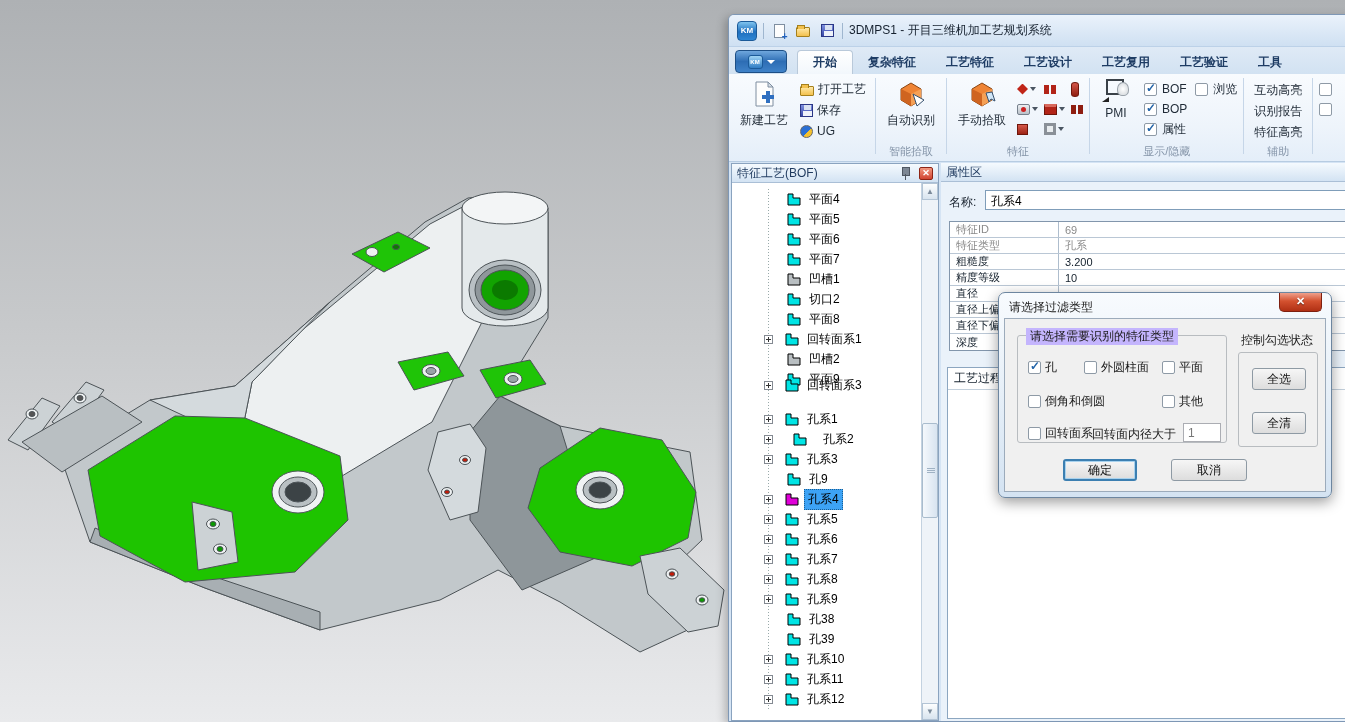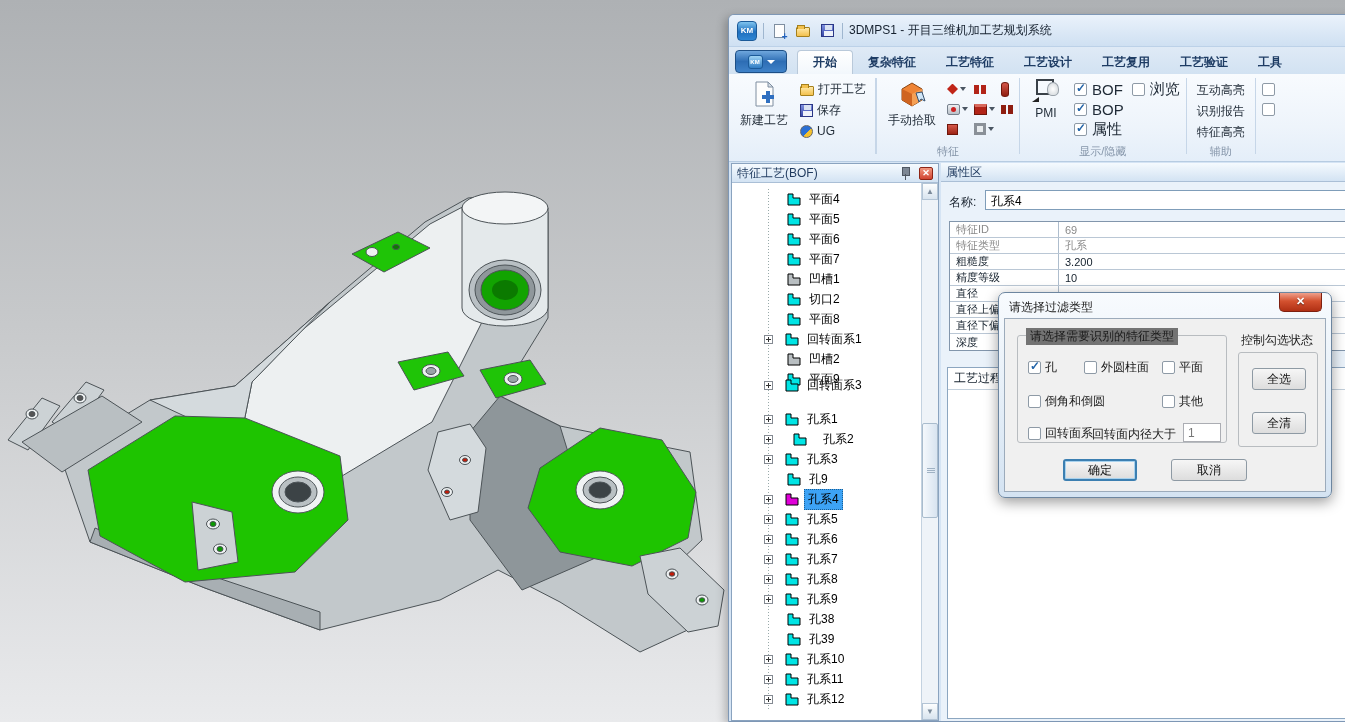--- a/index.html
+++ b/index.html
@@ -89,21 +89,21 @@
   .mi-graysq { width:12px; height:12px; border:3px solid #8a9098; background:#e8ecef; }
   .caret-d { width:0; height:0; border-left:3px solid transparent; border-right:3px solid transparent; border-top:4px solid #4a5562; }
   
   .i-pmi { width:24px; height:24px; position:relative; }
   .i-pmi .frame { position:absolute; left:2px; top:0; width:18px; height:16px; border:2px solid #3a4148; }
   .i-pmi .bulb { position:absolute; right:-1px; top:3px; width:12px; height:14px; background:radial-gradient(#ffffff,#cfd4d8); border:1px solid #9aa2aa; border-radius:50% 50% 40% 40%; }
   .i-pmi .arr { position:absolute; left:-2px; bottom:1px; width:0; height:0; border-top:5px solid transparent; border-right:7px solid #222; }
   
   .chk { display:inline-block; width:13px; height:13px; background:#fff; border:1px solid #8e9aa6; border-radius:2px; position:relative; flex:none; }
   .chk.on::after { content:"✓"; position:absolute; left:1px; top:-3px; font-size:12px; font-weight:bold; color:#2264a8; }
-  .chkrow { display:flex; align-items:center; gap:5px; height:18px; font-size:15px; color:#1f2a36; cursor:pointer; }
+  .chkrow { display:flex; align-items:center; gap:5px; height:18px; font-size:12px; color:#1f2a36; cursor:pointer; }
   .auxbtn { height:20px; display:flex; align-items:center; font-size:12px; color:#1f2a36; padding:0 4px; border-radius:2px; cursor:pointer; white-space:nowrap; }
 
   
   .panel-hdr {
     height:19px; background:linear-gradient(#f5fafe,#d3e3f3);
     border-bottom:1px solid #aabfd6; display:flex; align-items:center;
     font-size:12px; color:#1f3a5f; padding:0 5px;
   }
   #treepanel { left:2px; top:148px; width:208px; bottom:0; background:#fff; border:1px solid #8aa3bf; }
   #treebody { position:absolute; left:0; top:19px; right:0; bottom:0; overflow:hidden; background:#fff; }
@@ -149,21 +149,21 @@
   #dlg-title { left:10px; top:6px; font-size:12px; color:#1a1a1a; }
   #dlg-close {
     top:0; right:9px; width:43px; height:19px; border-radius:0 0 5px 5px;
     background:linear-gradient(#efa08b,#d4512f 45%,#b03014);
     border:1px solid #7e2010; border-top:none;
     color:#fff; font-size:11px; font-weight:bold; text-align:center; line-height:17px; cursor:pointer;
     text-shadow:0 1px 1px rgba(0,0,0,.5);
   }
   #dlg-client { left:5px; right:5px; top:25px; bottom:5px; background:#f0f0f0; border:1px solid #9cabbb; }
   .gbox { position:absolute; border:1px solid #b8bcc0; border-radius:3px; }
-  .gbox-legend { position:absolute; top:-8px; left:8px; background:#737373; padding:0 4px; font-size:12px; color:#1a1a1a; white-space:nowrap; }
+  .gbox-legend { position:absolute; top:-8px; left:8px; background:#c4b5fd; padding:0 4px; font-size:12px; color:#1a1a1a; white-space:nowrap; }
   .dchk { position:absolute; display:flex; align-items:center; gap:4px; font-size:12px; color:#1a1a1a; cursor:pointer; }
   .dlg-inline-label { position:absolute; font-size:12px; color:#1a1a1a; }
   #rev-input { position:absolute; width:38px; height:19px; background:#fff; border:1px solid #abadb3; font-size:12px; color:#777; padding:1px 4px; }
   .btn {
     position:absolute; height:22px; border:1px solid #8e9aa4; border-radius:3px;
     background:linear-gradient(#f6f6f6,#dddddd); font-size:12px; color:#111;
     display:flex; align-items:center; justify-content:center; cursor:pointer;
     font-family:"Liberation Sans", sans-serif;
   }
   .btn.default { border:2px solid #3c7fb1; box-shadow:inset 0 0 0 1px #a8d2ee; }
@@ -297,20 +297,32 @@
           <span>保存</span>
         </div>
         <div class="smallbtn">
           <span class="i-ug"></span>
           <span>UG</span>
         </div>
       </div>
     </div>
     <div class="rsep"></div>
 
+    <div class="rgroup">
+      <div class="bigbtn">
+        <svg class="cube" viewBox="0 0 30 30">
+          <polygon points="5,10 15,4 25,10 25,21 15,27 5,21" fill="#ef8435" stroke="#8a4512"></polygon>
+          <polygon points="5,10 15,15 15,27 5,21" fill="#cf6420"></polygon>
+          <polygon points="15,15 25,10 25,21 15,27" fill="#f5a055"></polygon>
+          <polygon points="17,15 28,21 21,27" fill="#fff" stroke="#35506e"></polygon>
+        </svg>
+        <span class="blabel">自动识别</span>
+      </div>
+      <div class="rg-label">智能拾取</div>
+    </div>
     <div class="rsep"></div>
 
     <div class="rgroup" style="display:flex; gap:6px;">
       <div class="bigbtn">
         <svg class="cube" viewBox="0 0 30 30">
           <polygon points="5,10 15,4 25,10 25,21 15,27 5,21" fill="#ef8435" stroke="#8a4512"></polygon>
           <polygon points="5,10 15,15 15,27 5,21" fill="#cf6420"></polygon>
           <polygon points="15,15 25,10 25,21 15,27" fill="#f5a055"></polygon>
           <path d="M19,14 l3,9 l2,-3 l4,2 l-3,-9 z" fill="#cfe6f8" stroke="#35506e"></path>
         </svg>

